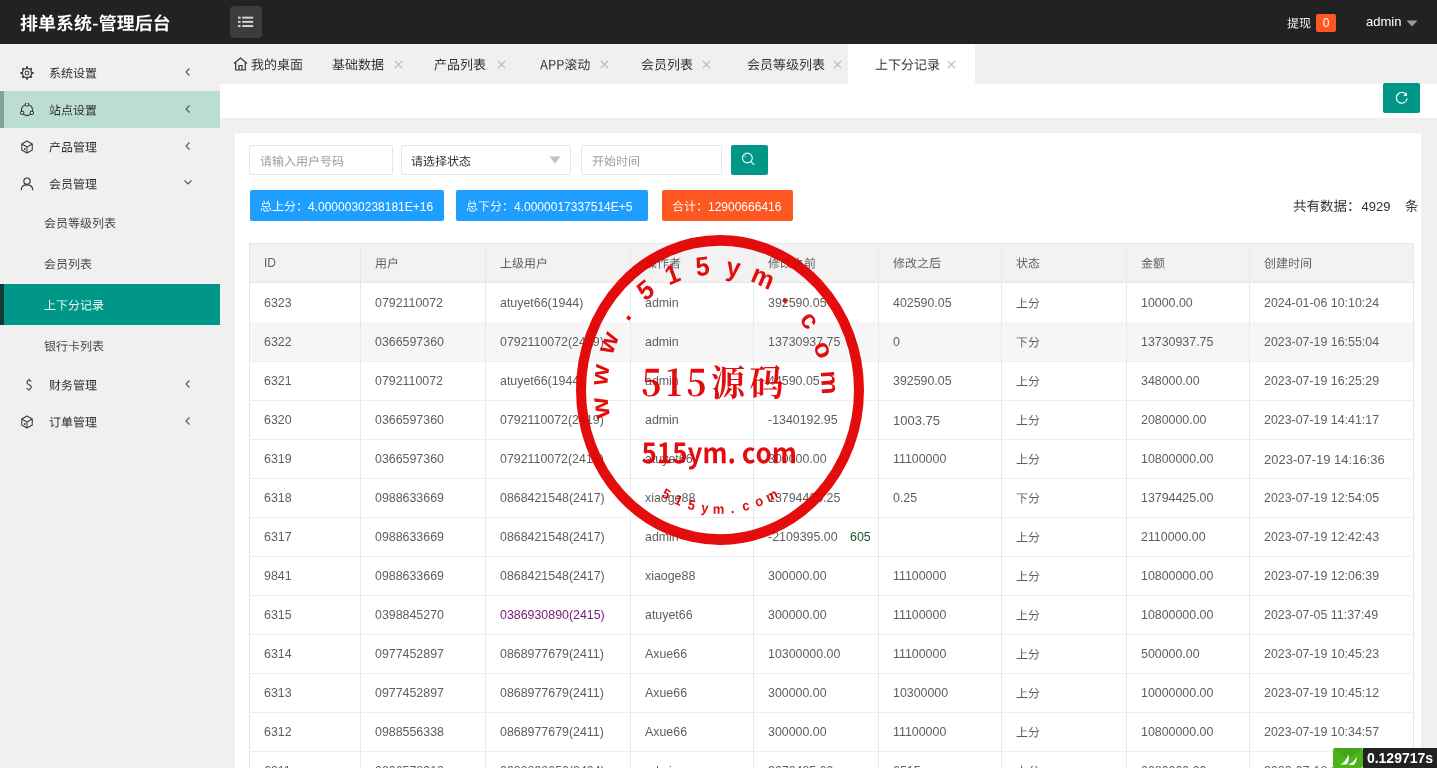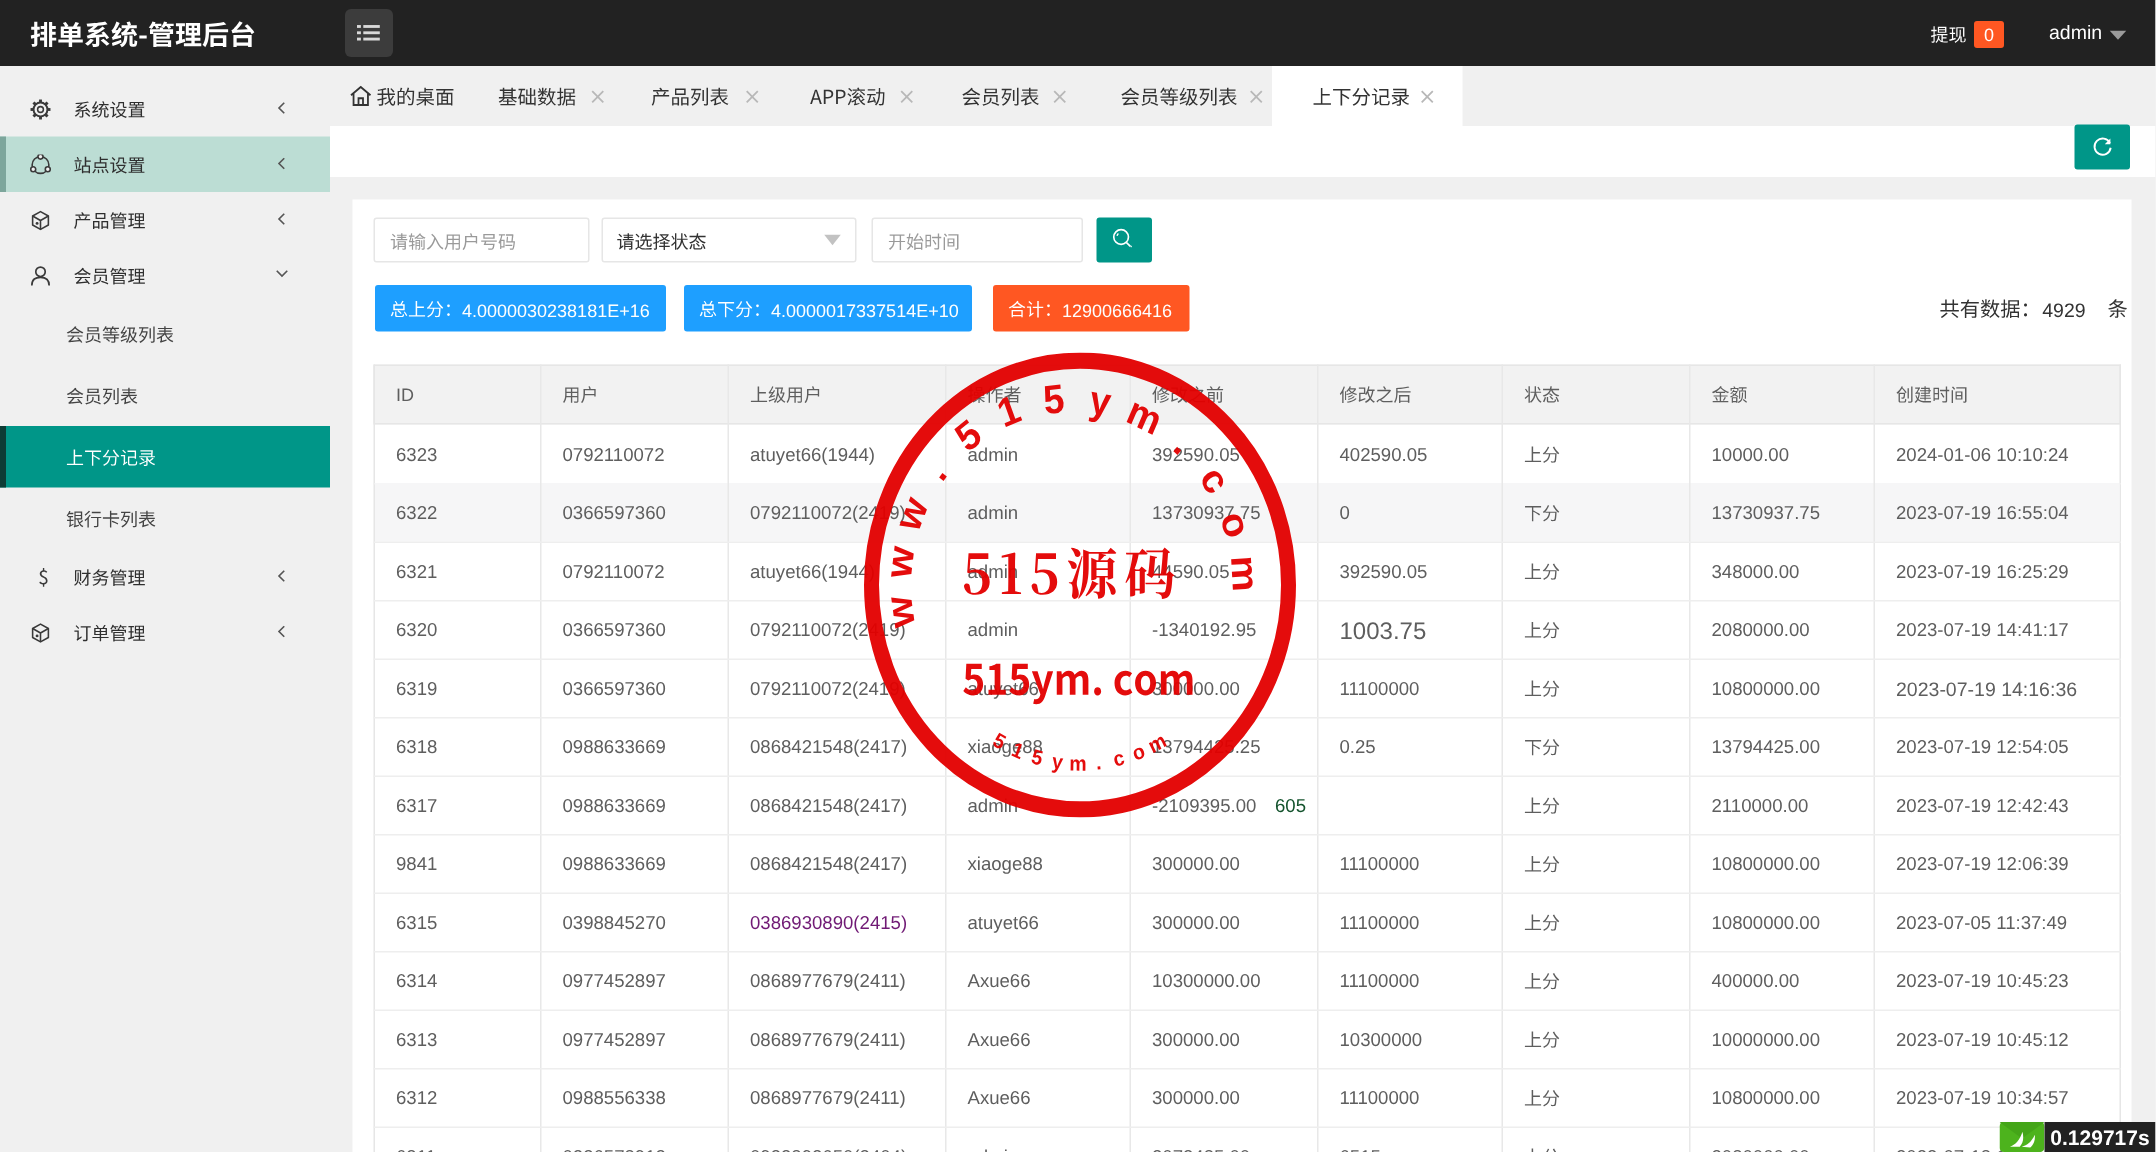--- a/index.html
+++ b/index.html
@@ -198,21 +198,21 @@
   </svg>
 <div class="abs" style="left:250px;top:190px;width:194px;height:31px;background:#1e9fff;border-radius:2px"></div>
 <svg style="position:absolute;left:260.0px;top:199.5px" width="48.0" height="12.0" viewBox="0 -10.6 48.0 12.0">
     <path d="M9.1 -2.6C9.8 -1.7 10.5 -0.6 10.8 0.1L11.5 -0.3C11.2 -1.1 10.5 -2.2 9.8 -3.0ZM4.9 -3.2C5.7 -2.7 6.6 -1.8 7.1 -1.2L7.8 -1.8C7.3 -2.4 6.4 -3.2 5.6 -3.7ZM3.4 -2.9V-0.4C3.4 0.6 3.7 0.8 5.2 0.8C5.5 0.8 7.6 0.8 7.9 0.8C9.0 0.8 9.3 0.5 9.4 -0.9C9.1 -0.9 8.8 -1.1 8.6 -1.2C8.5 -0.2 8.4 0.0 7.8 0.0C7.3 0.0 5.6 0.0 5.2 0.0C4.5 0.0 4.3 -0.1 4.3 -0.4V-2.9ZM1.6 -2.7C1.4 -1.8 1.0 -0.7 0.5 -0.1L1.3 0.3C1.9 -0.4 2.3 -1.6 2.5 -2.5ZM3.2 -6.8H8.8V-4.7H3.2ZM2.2 -7.7V-3.8H9.8V-7.7H7.9C8.3 -8.3 8.7 -9.0 9.1 -9.7L8.2 -10.1C7.9 -9.3 7.4 -8.4 6.9 -7.7H4.4L5.1 -8.0C4.9 -8.6 4.4 -9.4 3.9 -10.0L3.1 -9.7C3.6 -9.1 4.1 -8.2 4.3 -7.7Z M17.1 -9.9V-0.5H12.6V0.4H23.4V-0.5H18.1V-5.3H22.6V-6.2H18.1V-9.9Z M32.1 -9.9 31.2 -9.5C32.1 -7.8 33.5 -5.8 34.8 -4.7C35.0 -5.0 35.3 -5.3 35.5 -5.5C34.3 -6.4 32.8 -8.2 32.1 -9.9ZM27.9 -9.8C27.2 -8.0 26.0 -6.3 24.5 -5.3C24.7 -5.1 25.1 -4.8 25.3 -4.6C25.6 -4.9 25.9 -5.2 26.2 -5.5V-4.7H28.6C28.3 -2.6 27.6 -0.7 24.8 0.2C25.0 0.4 25.2 0.8 25.3 1.0C28.4 -0.1 29.2 -2.3 29.5 -4.7H32.8C32.6 -1.7 32.5 -0.5 32.2 -0.2C32.0 -0.0 31.9 -0.0 31.6 -0.0C31.4 -0.0 30.6 -0.0 29.8 -0.1C30.0 0.2 30.1 0.5 30.1 0.8C30.9 0.9 31.6 0.9 32.0 0.8C32.4 0.8 32.7 0.7 33.0 0.4C33.4 -0.1 33.6 -1.4 33.7 -5.1C33.7 -5.2 33.7 -5.5 33.7 -5.5H26.3C27.3 -6.6 28.2 -8.0 28.8 -9.6Z M39.0 -5.8C39.5 -5.8 39.9 -6.2 39.9 -6.7C39.9 -7.3 39.5 -7.6 39.0 -7.6C38.5 -7.6 38.1 -7.3 38.1 -6.7C38.1 -6.2 38.5 -5.8 39.0 -5.8ZM39.0 0.0C39.5 0.0 39.9 -0.3 39.9 -0.9C39.9 -1.4 39.5 -1.8 39.0 -1.8C38.5 -1.8 38.1 -1.4 38.1 -0.9C38.1 -0.3 38.5 0.0 39.0 0.0Z" fill="#fff"></path>
   </svg>
 <div class="abs" style="left:308.0px;top:199.5px;color:#fff;font-size:12px">4.0000030238181E+16</div>
 <div class="abs" style="left:456px;top:190px;width:192px;height:31px;background:#1e9fff;border-radius:2px"></div>
 <svg style="position:absolute;left:466.0px;top:199.5px" width="48.0" height="12.0" viewBox="0 -10.6 48.0 12.0">
     <path d="M9.1 -2.6C9.8 -1.7 10.5 -0.6 10.8 0.1L11.5 -0.3C11.2 -1.1 10.5 -2.2 9.8 -3.0ZM4.9 -3.2C5.7 -2.7 6.6 -1.8 7.1 -1.2L7.8 -1.8C7.3 -2.4 6.4 -3.2 5.6 -3.7ZM3.4 -2.9V-0.4C3.4 0.6 3.7 0.8 5.2 0.8C5.5 0.8 7.6 0.8 7.9 0.8C9.0 0.8 9.3 0.5 9.4 -0.9C9.1 -0.9 8.8 -1.1 8.6 -1.2C8.5 -0.2 8.4 0.0 7.8 0.0C7.3 0.0 5.6 0.0 5.2 0.0C4.5 0.0 4.3 -0.1 4.3 -0.4V-2.9ZM1.6 -2.7C1.4 -1.8 1.0 -0.7 0.5 -0.1L1.3 0.3C1.9 -0.4 2.3 -1.6 2.5 -2.5ZM3.2 -6.8H8.8V-4.7H3.2ZM2.2 -7.7V-3.8H9.8V-7.7H7.9C8.3 -8.3 8.7 -9.0 9.1 -9.7L8.2 -10.1C7.9 -9.3 7.4 -8.4 6.9 -7.7H4.4L5.1 -8.0C4.9 -8.6 4.4 -9.4 3.9 -10.0L3.1 -9.7C3.6 -9.1 4.1 -8.2 4.3 -7.7Z M12.7 -9.2V-8.3H17.3V0.9H18.2V-5.4C19.6 -4.7 21.2 -3.7 22.1 -3.0L22.7 -3.8C21.7 -4.5 19.8 -5.6 18.4 -6.3L18.2 -6.1V-8.3H23.4V-9.2Z M32.1 -9.9 31.2 -9.5C32.1 -7.8 33.5 -5.8 34.8 -4.7C35.0 -5.0 35.3 -5.3 35.5 -5.5C34.3 -6.4 32.8 -8.2 32.1 -9.9ZM27.9 -9.8C27.2 -8.0 26.0 -6.3 24.5 -5.3C24.7 -5.1 25.1 -4.8 25.3 -4.6C25.6 -4.9 25.9 -5.2 26.2 -5.5V-4.7H28.6C28.3 -2.6 27.6 -0.7 24.8 0.2C25.0 0.4 25.2 0.8 25.3 1.0C28.4 -0.1 29.2 -2.3 29.5 -4.7H32.8C32.6 -1.7 32.5 -0.5 32.2 -0.2C32.0 -0.0 31.9 -0.0 31.6 -0.0C31.4 -0.0 30.6 -0.0 29.8 -0.1C30.0 0.2 30.1 0.5 30.1 0.8C30.9 0.9 31.6 0.9 32.0 0.8C32.4 0.8 32.7 0.7 33.0 0.4C33.4 -0.1 33.6 -1.4 33.7 -5.1C33.7 -5.2 33.7 -5.5 33.7 -5.5H26.3C27.3 -6.6 28.2 -8.0 28.8 -9.6Z M39.0 -5.8C39.5 -5.8 39.9 -6.2 39.9 -6.7C39.9 -7.3 39.5 -7.6 39.0 -7.6C38.5 -7.6 38.1 -7.3 38.1 -6.7C38.1 -6.2 38.5 -5.8 39.0 -5.8ZM39.0 0.0C39.5 0.0 39.9 -0.3 39.9 -0.9C39.9 -1.4 39.5 -1.8 39.0 -1.8C38.5 -1.8 38.1 -1.4 38.1 -0.9C38.1 -0.3 38.5 0.0 39.0 0.0Z" fill="#fff"></path>
   </svg>
-<div class="abs" style="left:514.0px;top:199.5px;color:#fff;font-size:12px">4.0000017337514E+10</div>
+<div class="abs" style="left:514.0px;top:199.5px;color:#fff;font-size:12px">4.0000017337514E+5</div>
 <div class="abs" style="left:662px;top:190px;width:131px;height:31px;background:#ff5722;border-radius:2px"></div>
 <svg style="position:absolute;left:672.0px;top:199.5px" width="36.0" height="12.0" viewBox="0 -10.6 36.0 12.0">
     <path d="M6.2 -10.1C5.0 -8.3 2.8 -6.6 0.5 -5.7C0.7 -5.5 1.0 -5.2 1.1 -5.0C1.8 -5.2 2.4 -5.6 3.0 -5.9V-5.3H9.0V-6.1C9.7 -5.7 10.3 -5.4 11.0 -5.1C11.1 -5.4 11.4 -5.7 11.6 -5.9C9.7 -6.7 8.0 -7.7 6.6 -9.2L7.0 -9.7ZM3.3 -6.2C4.3 -6.8 5.3 -7.6 6.1 -8.5C7.0 -7.6 7.9 -6.8 9.0 -6.2ZM2.4 -3.9V0.9H3.3V0.3H8.9V0.9H9.8V-3.9ZM3.3 -0.6V-3.1H8.9V-0.6Z M13.6 -9.3C14.3 -8.7 15.2 -7.9 15.5 -7.4L16.2 -8.1C15.7 -8.6 14.9 -9.3 14.2 -9.9ZM12.6 -6.3V-5.4H14.5V-1.1C14.5 -0.6 14.1 -0.2 13.9 -0.1C14.0 0.1 14.3 0.5 14.4 0.7C14.5 0.5 14.9 0.2 17.1 -1.4C17.1 -1.6 16.9 -1.9 16.8 -2.2L15.4 -1.2V-6.3ZM19.5 -10.0V-6.1H16.5V-5.2H19.5V1.0H20.5V-5.2H23.5V-6.1H20.5V-10.0Z M27.0 -5.8C27.5 -5.8 27.9 -6.2 27.9 -6.7C27.9 -7.3 27.5 -7.6 27.0 -7.6C26.5 -7.6 26.1 -7.3 26.1 -6.7C26.1 -6.2 26.5 -5.8 27.0 -5.8ZM27.0 0.0C27.5 0.0 27.9 -0.3 27.9 -0.9C27.9 -1.4 27.5 -1.8 27.0 -1.8C26.5 -1.8 26.1 -1.4 26.1 -0.9C26.1 -0.3 26.5 0.0 27.0 0.0Z" fill="#fff"></path>
   </svg>
 <div class="abs" style="left:708.0px;top:199.5px;color:#fff;font-size:12px">12900666416</div>
 <svg style="position:absolute;left:1292.5px;top:198.8px" width="67.5" height="13.5" viewBox="0 -11.9 67.5 13.5">
     <path d="M7.9 -2.0C9.2 -1.1 10.9 0.3 11.7 1.1L12.6 0.5C11.7 -0.4 10.1 -1.6 8.8 -2.6ZM4.4 -2.5C3.7 -1.5 2.2 -0.3 0.8 0.4C1.1 0.6 1.4 0.9 1.6 1.1C3.0 0.3 4.5 -0.9 5.5 -2.1ZM1.2 -8.5V-7.5H3.8V-4.3H0.6V-3.3H12.9V-4.3H9.7V-7.5H12.4V-8.5H9.7V-11.2H8.7V-8.5H4.8V-11.2H3.8V-8.5ZM4.8 -4.3V-7.5H8.7V-4.3Z M18.8 -11.3C18.6 -10.8 18.4 -10.2 18.2 -9.6H14.4V-8.6H17.8C16.9 -6.9 15.7 -5.2 14.0 -4.1C14.2 -3.9 14.6 -3.6 14.7 -3.3C15.5 -3.9 16.3 -4.7 16.9 -5.5V1.1H17.9V-1.6H23.6V-0.2C23.6 0.0 23.5 0.1 23.3 0.1C23.0 0.1 22.2 0.1 21.3 0.1C21.5 0.4 21.6 0.8 21.7 1.0C22.8 1.0 23.6 1.0 24.0 0.9C24.5 0.7 24.6 0.4 24.6 -0.2V-7.1H18.0C18.3 -7.6 18.6 -8.1 18.9 -8.6H26.2V-9.6H19.3C19.5 -10.1 19.6 -10.6 19.8 -11.1ZM17.9 -3.9H23.6V-2.5H17.9ZM17.9 -4.8V-6.2H23.6V-4.8Z M33.0 -11.1C32.7 -10.6 32.3 -9.8 32.0 -9.3L32.6 -9.0C33.0 -9.4 33.4 -10.1 33.8 -10.7ZM28.2 -10.7C28.5 -10.1 28.9 -9.4 29.0 -8.9L29.8 -9.3C29.7 -9.7 29.3 -10.5 28.9 -11.0ZM32.5 -3.5C32.2 -2.8 31.8 -2.2 31.3 -1.7C30.8 -2.0 30.2 -2.2 29.7 -2.4C29.9 -2.8 30.1 -3.1 30.3 -3.5ZM28.5 -2.1C29.1 -1.8 29.9 -1.5 30.6 -1.1C29.7 -0.5 28.7 -0.1 27.6 0.2C27.7 0.4 27.9 0.7 28.0 1.0C29.3 0.6 30.4 0.1 31.4 -0.7C31.8 -0.4 32.3 -0.1 32.6 0.1L33.2 -0.6C32.9 -0.8 32.5 -1.0 32.1 -1.3C32.8 -2.1 33.3 -3.0 33.7 -4.2L33.1 -4.4L33.0 -4.4H30.8L31.1 -5.1L30.1 -5.2C30.1 -5.0 29.9 -4.7 29.8 -4.4H27.9V-3.5H29.4C29.1 -3.0 28.8 -2.5 28.5 -2.1ZM30.5 -11.4V-8.8H27.7V-8.0H30.2C29.5 -7.1 28.5 -6.3 27.5 -5.9C27.7 -5.7 28.0 -5.3 28.1 -5.1C28.9 -5.5 29.8 -6.3 30.5 -7.1V-5.5H31.4V-7.3C32.1 -6.8 32.9 -6.2 33.2 -5.9L33.8 -6.6C33.5 -6.8 32.3 -7.6 31.6 -8.0H34.2V-8.8H31.4V-11.4ZM35.5 -11.2C35.2 -8.9 34.5 -6.6 33.5 -5.2C33.7 -5.0 34.1 -4.7 34.3 -4.5C34.6 -5.0 34.9 -5.6 35.2 -6.3C35.5 -5.0 35.9 -3.8 36.4 -2.7C35.6 -1.4 34.6 -0.4 33.1 0.3C33.3 0.5 33.6 0.9 33.7 1.1C35.0 0.4 36.1 -0.6 36.9 -1.7C37.5 -0.6 38.4 0.3 39.4 1.0C39.6 0.7 39.9 0.4 40.1 0.2C39.0 -0.4 38.1 -1.4 37.4 -2.7C38.1 -4.1 38.6 -5.8 38.9 -7.8H39.8V-8.7H36.0C36.1 -9.5 36.3 -10.3 36.4 -11.1ZM37.9 -7.8C37.7 -6.2 37.4 -4.9 36.9 -3.7C36.4 -4.9 36.0 -6.3 35.7 -7.8Z M47.0 -3.2V1.1H47.9V0.5H52.1V1.0H53.0V-3.2H50.4V-4.9H53.4V-5.8H50.4V-7.2H53.0V-10.7H45.8V-6.7C45.8 -4.5 45.7 -1.6 44.3 0.5C44.5 0.6 45.0 0.9 45.1 1.1C46.3 -0.6 46.6 -2.9 46.8 -4.9H49.5V-3.2ZM46.8 -9.9H52.0V-8.1H46.8ZM46.8 -7.2H49.5V-5.8H46.8L46.8 -6.7ZM47.9 -0.3V-2.3H52.1V-0.3ZM42.8 -11.3V-8.6H41.1V-7.7H42.8V-4.7C42.1 -4.5 41.4 -4.3 40.9 -4.2L41.2 -3.2L42.8 -3.7V-0.2C42.8 0.0 42.7 0.1 42.5 0.1C42.4 0.1 41.8 0.1 41.3 0.1C41.4 0.3 41.5 0.7 41.5 1.0C42.4 1.0 42.9 1.0 43.2 0.8C43.6 0.6 43.7 0.4 43.7 -0.2V-4.0L45.3 -4.5L45.1 -5.4L43.7 -5.0V-7.7H45.2V-8.6H43.7V-11.3Z M57.4 -6.6C57.9 -6.6 58.4 -7.0 58.4 -7.6C58.4 -8.2 57.9 -8.6 57.4 -8.6C56.8 -8.6 56.3 -8.2 56.3 -7.6C56.3 -7.0 56.8 -6.6 57.4 -6.6ZM57.4 0.1C57.9 0.1 58.4 -0.4 58.4 -1.0C58.4 -1.6 57.9 -2.0 57.4 -2.0C56.8 -2.0 56.3 -1.6 56.3 -1.0C56.3 -0.4 56.8 0.1 57.4 0.1Z" fill="#333"></path>
   </svg>
 <div class="abs" style="left:1361.5px;top:199px;color:#333;font-size:13px">4929</div>
 <svg style="position:absolute;left:1404.5px;top:198.8px" width="13.5" height="13.5" viewBox="0 -11.9 13.5 13.5">
@@ -297,21 +297,21 @@
     <path d="M5.1 -9.9V-0.5H0.6V0.4H11.4V-0.5H6.1V-5.3H10.6V-6.2H6.1V-9.9Z M20.1 -9.9 19.2 -9.5C20.1 -7.8 21.5 -5.8 22.8 -4.7C23.0 -5.0 23.3 -5.3 23.5 -5.5C22.3 -6.4 20.8 -8.2 20.1 -9.9ZM15.9 -9.8C15.2 -8.0 14.0 -6.3 12.5 -5.3C12.7 -5.1 13.1 -4.8 13.3 -4.6C13.6 -4.9 13.9 -5.2 14.2 -5.5V-4.7H16.6C16.3 -2.6 15.6 -0.7 12.8 0.2C13.0 0.4 13.2 0.8 13.3 1.0C16.4 -0.1 17.2 -2.3 17.5 -4.7H20.8C20.6 -1.7 20.5 -0.5 20.2 -0.2C20.0 -0.0 19.9 -0.0 19.6 -0.0C19.4 -0.0 18.6 -0.0 17.8 -0.1C18.0 0.2 18.1 0.5 18.1 0.8C18.9 0.9 19.6 0.9 20.0 0.8C20.4 0.8 20.7 0.7 21.0 0.4C21.4 -0.1 21.6 -1.4 21.7 -5.1C21.7 -5.2 21.7 -5.5 21.7 -5.5H14.3C15.3 -6.6 16.2 -8.0 16.8 -9.6Z" fill="#5e5e5e"></path>
   </svg>
 <div class="abs" style="left:1141px;top:373.7px;font-size:12.4px;color:#5e5e5e">348000.00</div>
 <div class="abs" style="left:1264px;top:373.7px;font-size:12.4px;color:#5e5e5e">2023-07-19 16:25:29</div>
 <div class="abs" style="left:249px;top:400px;width:1165px;height:1px;background:#eeeeee"></div>
 <div class="abs" style="left:264px;top:412.7px;font-size:12.4px;color:#5e5e5e">6320</div>
 <div class="abs" style="left:375px;top:412.7px;font-size:12.4px;color:#5e5e5e">0366597360</div>
 <div class="abs" style="left:500px;top:412.7px;font-size:12.4px;color:#5e5e5e">0792110072(2419)</div>
 <div class="abs" style="left:645px;top:412.7px;font-size:12.4px;color:#5e5e5e">admin</div>
 <div class="abs" style="left:768px;top:412.7px;font-size:12.4px;color:#5e5e5e">-1340192.95</div>
-<div class="abs" style="left:893px;top:412.7px;font-size:16px;color:#5e5e5e">1003.75</div>
+<div class="abs" style="left:893px;top:412.7px;font-size:13px;color:#5e5e5e">1003.75</div>
 <svg style="position:absolute;left:1016.0px;top:413.5px" width="24.0" height="12.0" viewBox="0 -10.6 24.0 12.0">
     <path d="M5.1 -9.9V-0.5H0.6V0.4H11.4V-0.5H6.1V-5.3H10.6V-6.2H6.1V-9.9Z M20.1 -9.9 19.2 -9.5C20.1 -7.8 21.5 -5.8 22.8 -4.7C23.0 -5.0 23.3 -5.3 23.5 -5.5C22.3 -6.4 20.8 -8.2 20.1 -9.9ZM15.9 -9.8C15.2 -8.0 14.0 -6.3 12.5 -5.3C12.7 -5.1 13.1 -4.8 13.3 -4.6C13.6 -4.9 13.9 -5.2 14.2 -5.5V-4.7H16.6C16.3 -2.6 15.6 -0.7 12.8 0.2C13.0 0.4 13.2 0.8 13.3 1.0C16.4 -0.1 17.2 -2.3 17.5 -4.7H20.8C20.6 -1.7 20.5 -0.5 20.2 -0.2C20.0 -0.0 19.9 -0.0 19.6 -0.0C19.4 -0.0 18.6 -0.0 17.8 -0.1C18.0 0.2 18.1 0.5 18.1 0.8C18.9 0.9 19.6 0.9 20.0 0.8C20.4 0.8 20.7 0.7 21.0 0.4C21.4 -0.1 21.6 -1.4 21.7 -5.1C21.7 -5.2 21.7 -5.5 21.7 -5.5H14.3C15.3 -6.6 16.2 -8.0 16.8 -9.6Z" fill="#5e5e5e"></path>
   </svg>
 <div class="abs" style="left:1141px;top:412.7px;font-size:12.4px;color:#5e5e5e">2080000.00</div>
 <div class="abs" style="left:1264px;top:412.7px;font-size:12.4px;color:#5e5e5e">2023-07-19 14:41:17</div>
 <div class="abs" style="left:249px;top:439px;width:1165px;height:1px;background:#eeeeee"></div>
 <div class="abs" style="left:264px;top:451.7px;font-size:12.4px;color:#5e5e5e">6319</div>
 <div class="abs" style="left:375px;top:451.7px;font-size:12.4px;color:#5e5e5e">0366597360</div>
 <div class="abs" style="left:500px;top:451.7px;font-size:12.4px;color:#5e5e5e">0792110072(2419)</div>
 <div class="abs" style="left:645px;top:451.7px;font-size:12.4px;color:#5e5e5e">atuyet66</div>
@@ -373,21 +373,21 @@
 <div class="abs" style="left:249px;top:634px;width:1165px;height:1px;background:#eeeeee"></div>
 <div class="abs" style="left:264px;top:646.7px;font-size:12.4px;color:#5e5e5e">6314</div>
 <div class="abs" style="left:375px;top:646.7px;font-size:12.4px;color:#5e5e5e">0977452897</div>
 <div class="abs" style="left:500px;top:646.7px;font-size:12.4px;color:#5e5e5e">0868977679(2411)</div>
 <div class="abs" style="left:645px;top:646.7px;font-size:12.4px;color:#5e5e5e">Axue66</div>
 <div class="abs" style="left:768px;top:646.7px;font-size:12.4px;color:#5e5e5e">10300000.00</div>
 <div class="abs" style="left:893px;top:646.7px;font-size:12.4px;color:#5e5e5e">11100000</div>
 <svg style="position:absolute;left:1016.0px;top:647.5px" width="24.0" height="12.0" viewBox="0 -10.6 24.0 12.0">
     <path d="M5.1 -9.9V-0.5H0.6V0.4H11.4V-0.5H6.1V-5.3H10.6V-6.2H6.1V-9.9Z M20.1 -9.9 19.2 -9.5C20.1 -7.8 21.5 -5.8 22.8 -4.7C23.0 -5.0 23.3 -5.3 23.5 -5.5C22.3 -6.4 20.8 -8.2 20.1 -9.9ZM15.9 -9.8C15.2 -8.0 14.0 -6.3 12.5 -5.3C12.7 -5.1 13.1 -4.8 13.3 -4.6C13.6 -4.9 13.9 -5.2 14.2 -5.5V-4.7H16.6C16.3 -2.6 15.6 -0.7 12.8 0.2C13.0 0.4 13.2 0.8 13.3 1.0C16.4 -0.1 17.2 -2.3 17.5 -4.7H20.8C20.6 -1.7 20.5 -0.5 20.2 -0.2C20.0 -0.0 19.9 -0.0 19.6 -0.0C19.4 -0.0 18.6 -0.0 17.8 -0.1C18.0 0.2 18.1 0.5 18.1 0.8C18.9 0.9 19.6 0.9 20.0 0.8C20.4 0.8 20.7 0.7 21.0 0.4C21.4 -0.1 21.6 -1.4 21.7 -5.1C21.7 -5.2 21.7 -5.5 21.7 -5.5H14.3C15.3 -6.6 16.2 -8.0 16.8 -9.6Z" fill="#5e5e5e"></path>
   </svg>
-<div class="abs" style="left:1141px;top:646.7px;font-size:12.4px;color:#5e5e5e">400000.00</div>
+<div class="abs" style="left:1141px;top:646.7px;font-size:12.4px;color:#5e5e5e">500000.00</div>
 <div class="abs" style="left:1264px;top:646.7px;font-size:12.4px;color:#5e5e5e">2023-07-19 10:45:23</div>
 <div class="abs" style="left:249px;top:673px;width:1165px;height:1px;background:#eeeeee"></div>
 <div class="abs" style="left:264px;top:685.7px;font-size:12.4px;color:#5e5e5e">6313</div>
 <div class="abs" style="left:375px;top:685.7px;font-size:12.4px;color:#5e5e5e">0977452897</div>
 <div class="abs" style="left:500px;top:685.7px;font-size:12.4px;color:#5e5e5e">0868977679(2411)</div>
 <div class="abs" style="left:645px;top:685.7px;font-size:12.4px;color:#5e5e5e">Axue66</div>
 <div class="abs" style="left:768px;top:685.7px;font-size:12.4px;color:#5e5e5e">300000.00</div>
 <div class="abs" style="left:893px;top:685.7px;font-size:12.4px;color:#5e5e5e">10300000</div>
 <svg style="position:absolute;left:1016.0px;top:686.5px" width="24.0" height="12.0" viewBox="0 -10.6 24.0 12.0">
     <path d="M5.1 -9.9V-0.5H0.6V0.4H11.4V-0.5H6.1V-5.3H10.6V-6.2H6.1V-9.9Z M20.1 -9.9 19.2 -9.5C20.1 -7.8 21.5 -5.8 22.8 -4.7C23.0 -5.0 23.3 -5.3 23.5 -5.5C22.3 -6.4 20.8 -8.2 20.1 -9.9ZM15.9 -9.8C15.2 -8.0 14.0 -6.3 12.5 -5.3C12.7 -5.1 13.1 -4.8 13.3 -4.6C13.6 -4.9 13.9 -5.2 14.2 -5.5V-4.7H16.6C16.3 -2.6 15.6 -0.7 12.8 0.2C13.0 0.4 13.2 0.8 13.3 1.0C16.4 -0.1 17.2 -2.3 17.5 -4.7H20.8C20.6 -1.7 20.5 -0.5 20.2 -0.2C20.0 -0.0 19.9 -0.0 19.6 -0.0C19.4 -0.0 18.6 -0.0 17.8 -0.1C18.0 0.2 18.1 0.5 18.1 0.8C18.9 0.9 19.6 0.9 20.0 0.8C20.4 0.8 20.7 0.7 21.0 0.4C21.4 -0.1 21.6 -1.4 21.7 -5.1C21.7 -5.2 21.7 -5.5 21.7 -5.5H14.3C15.3 -6.6 16.2 -8.0 16.8 -9.6Z" fill="#5e5e5e"></path>

